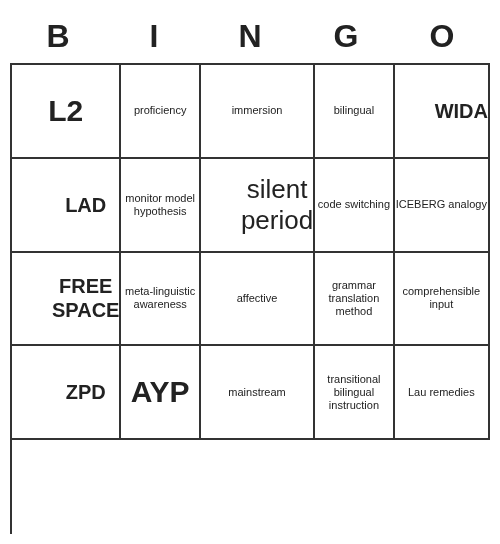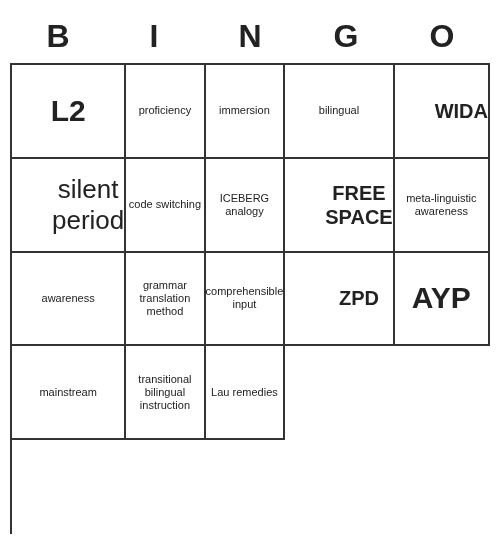--- a/index.html
+++ b/index.html
@@ -89,36 +89,42 @@
       <div class="cell">
         <span class="cell-text">immersion</span>
       </div>
       <div class="cell">
         <span class="cell-text">bilingual</span>
       </div>
       <div class="cell">
         <span class="cell-text medium-bold">WIDA</span>
       </div>
       <div class="cell">
+        <span class="cell-text medium-bold">LAD</span>
+      </div>
+      <div class="cell">
+        <span class="cell-text">monitor model hypothesis</span>
+      </div>
+      <div class="cell">
         <span class="cell-text large">silent period</span>
       </div>
       <div class="cell">
         <span class="cell-text">code switching</span>
       </div>
       <div class="cell">
         <span class="cell-text">ICEBERG analogy</span>
       </div>
       <div class="cell">
         <span class="cell-text medium-bold">FREE SPACE</span>
       </div>
       <div class="cell">
         <span class="cell-text">meta-linguistic awareness</span>
       </div>
       <div class="cell">
-        <span class="cell-text">awareness</span>
+        <span class="cell-text">affective</span>
       </div>
       <div class="cell">
         <span class="cell-text">grammar translation method</span>
       </div>
       <div class="cell">
         <span class="cell-text">comprehensible input</span>
       </div>
       <div class="cell">
         <span class="cell-text medium-bold">ZPD</span>
       </div>

